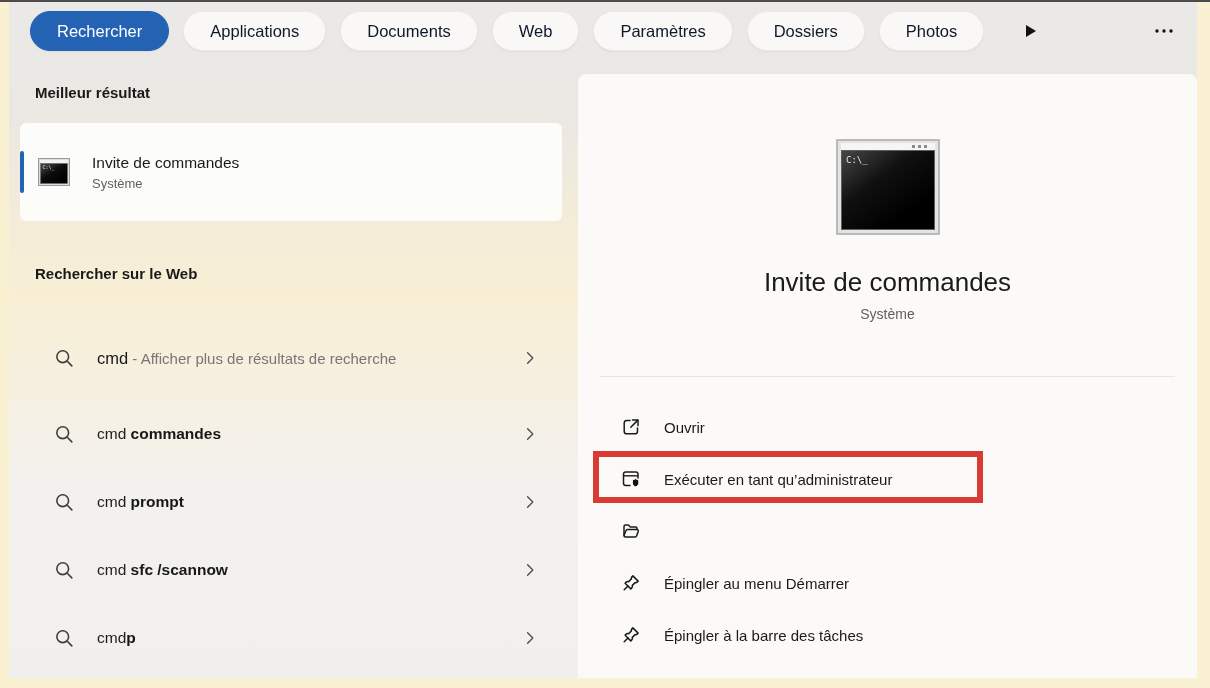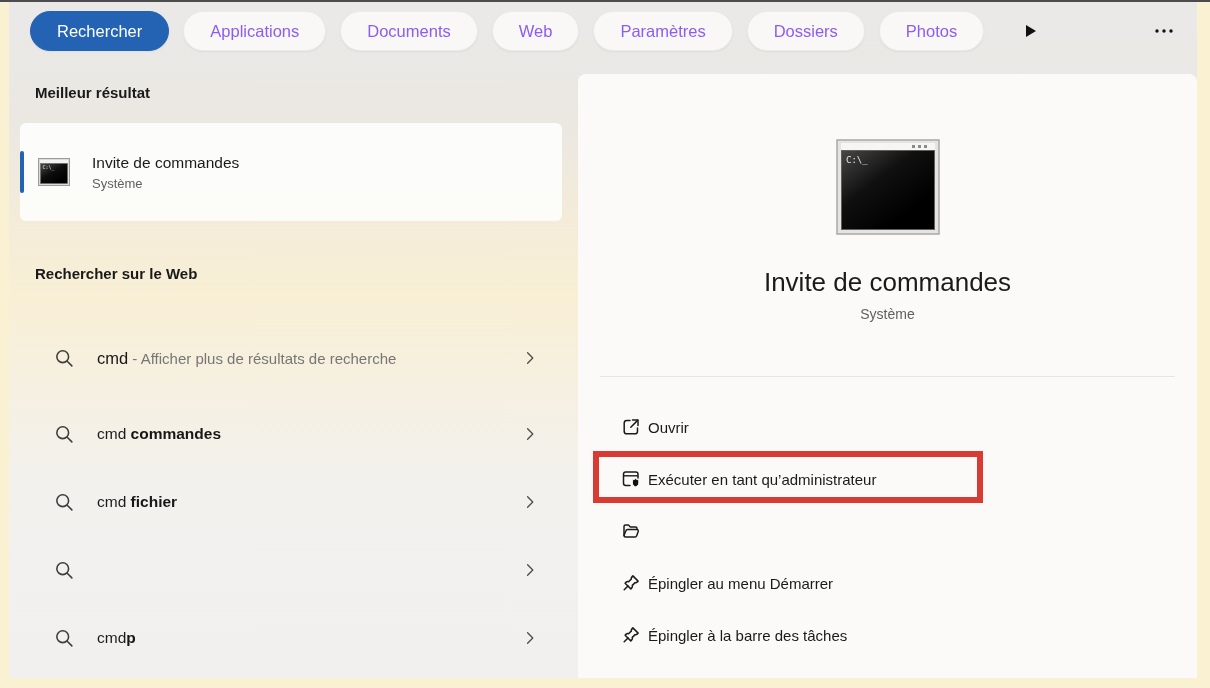--- a/index.html
+++ b/index.html
@@ -17,21 +17,21 @@
     background: linear-gradient(180deg,#eae9e8 0%,#ebe8e2 18%,#f4ecd9 32%,#f8efd5 44%,#f6f0e0 56%,#f2f1ee 72%,#f1f0ef 100%);
     display:flex; flex-direction:column;
   }
 
   
   .tabbar { height:58px; display:flex; align-items:center; padding-left:21px; flex-shrink:0; }
   .pill {
     height:40px; border-radius:20px; padding:0 26px;
     background:#f9f8f6; border:1px solid #ebeae8;
     box-shadow:0 1px 2px rgba(0,0,0,0.05);
-    display:flex; align-items:center; font-size:16.5px; color:#8b5cf6;
+    display:flex; align-items:center; font-size:16.5px; color:#0f172a;
     margin-right:14px; white-space:nowrap; cursor:default;
   }
   .pill.selected { background:var(--accent,#2463b4); border-color:var(--accent,#2463b4); color:#fff; }
   .tab-scroll { margin-left:22px; display:flex; align-items:center; }
   .tab-overflow { margin-left:auto; margin-right:22px; display:flex; align-items:center; }
 
   
   .content { flex:1; display:flex; min-height:0; }
   .left-col { width:569px; padding:0 16px 0 11px; }
   .section-heading { font-size:15px; font-weight:700; color:#191919; margin-left:15px; }
@@ -68,21 +68,21 @@
     display:flex; flex-direction:column; align-items:center;
   }
   .app-icon-large { margin-top:65px; }
   .app-title { margin-top:28px; font-size:26px; font-weight:400; color:#1a1a1a; }
   .app-sub { margin-top:8px; font-size:14px; color:#5f5f5f; }
   .divider { width:calc(100% - 44px); height:1px; background:#e7e5e2; margin-top:54px; }
 
   .actions { margin-top:24px; width:100%; }
   .action-row { height:52px; display:flex; align-items:center; padding-left:42px; position:relative; }
   .action-icon { width:22px; display:flex; justify-content:center; flex-shrink:0; }
-  .action-label { margin-left:6px; font-size:15px; color:#1a1a1a; }
+  .action-label { margin-left:22px; font-size:15px; color:#1a1a1a; }
   .annotation-box {
     position:absolute; left:15px; top:-2px; width:390px; height:52px;
     border:6px solid var(--annotation,#d93a32); pointer-events:none;
   }
 </style>
 </head>
 <body>
 
 <div class="frame">
   <div class="search-window">
@@ -171,35 +171,36 @@
             </span>
           </div>
 
           <div class="sugg-row">
             <span class="sugg-icon">
               <svg width="21" height="21" viewBox="0 0 20 20" fill="none">
                   <circle cx="8.3" cy="8.3" r="5.6" stroke="#3d3d3d" stroke-width="1.5"></circle>
                   <line x1="12.6" y1="12.6" x2="17" y2="17" stroke="#3d3d3d" stroke-width="1.5" stroke-linecap="round"></line>
                 </svg>
             </span>
-            <span class="sugg-text"><span>cmd </span><span class="sugg-bold">fichier</span></span>
+            <span class="sugg-text"><span>cmd </span><span class="sugg-bold">prompt</span></span>
             <span class="sugg-chevron">
               <svg width="16" height="16" viewBox="0 0 20 20" fill="none">
                   <path d="M7 3.5l6.5 6.5L7 16.5" stroke="#4a4a4a" stroke-width="1.6" stroke-linecap="round" stroke-linejoin="round"></path>
                 </svg>
             </span>
           </div>
 
           <div class="sugg-row">
             <span class="sugg-icon">
               <svg width="21" height="21" viewBox="0 0 20 20" fill="none">
                   <circle cx="8.3" cy="8.3" r="5.6" stroke="#3d3d3d" stroke-width="1.5"></circle>
                   <line x1="12.6" y1="12.6" x2="17" y2="17" stroke="#3d3d3d" stroke-width="1.5" stroke-linecap="round"></line>
                 </svg>
             </span>
+            <span class="sugg-text"><span>cmd </span><span class="sugg-bold">sfc /scannow</span></span>
             <span class="sugg-chevron">
               <svg width="16" height="16" viewBox="0 0 20 20" fill="none">
                   <path d="M7 3.5l6.5 6.5L7 16.5" stroke="#4a4a4a" stroke-width="1.6" stroke-linecap="round" stroke-linejoin="round"></path>
                 </svg>
             </span>
           </div>
 
           <div class="sugg-row">
             <span class="sugg-icon">
               <svg width="21" height="21" viewBox="0 0 20 20" fill="none">

